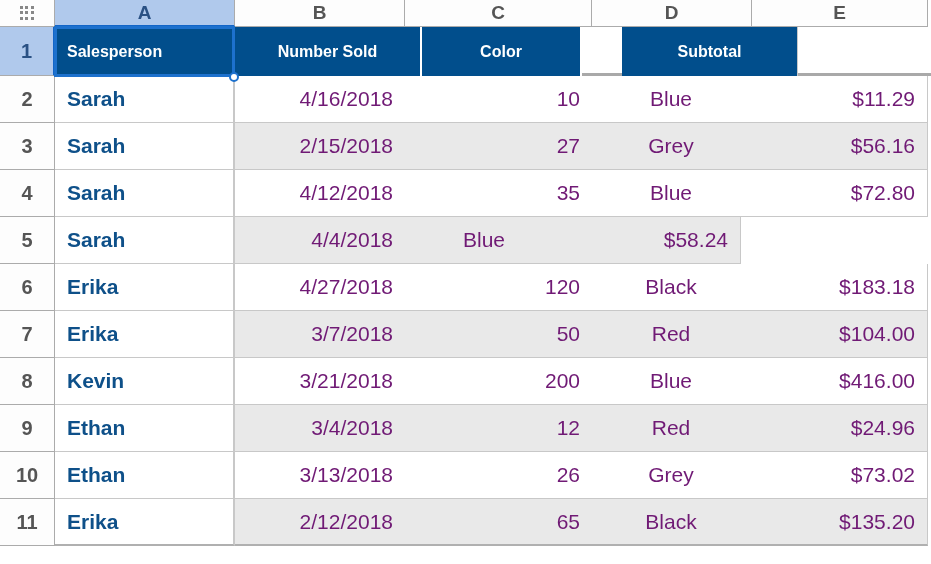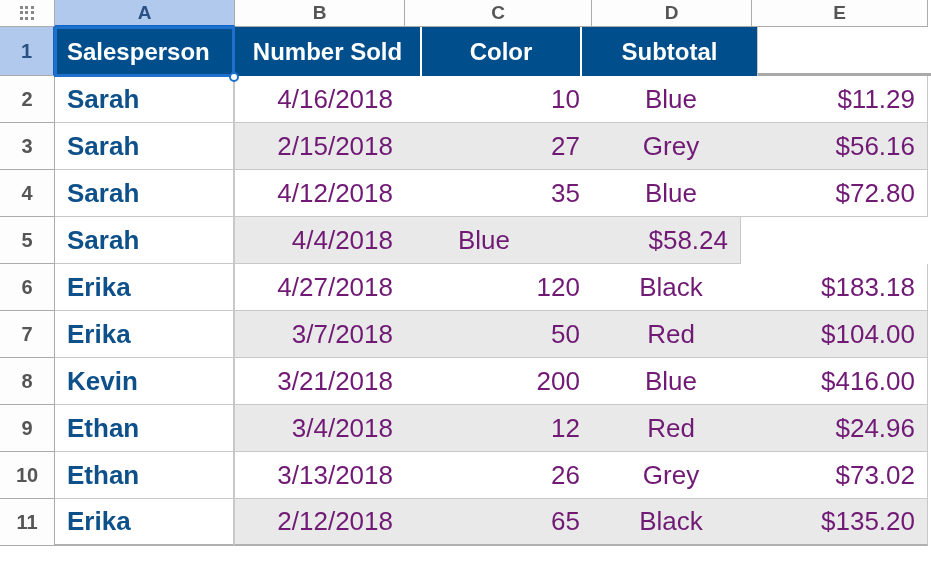--- a/index.html
+++ b/index.html
@@ -90,44 +90,45 @@
     }
     .row-header.selected {
       background: #b0c9ec;
       color: #2a5184;
       border-right: 2px solid #1265c8;
     }
     .cell {
       height: 47px;
       display: flex;
       align-items: center;
-      font-size: 26px;
+      font-size: 21px;
       border-bottom: 1px solid #c8c8c8;
       flex-shrink: 0;
       padding: 0 10px;
       position: relative;
     }
     .cell.col-e, .cell.header-cell:last-child {
        border-right: 1px solid #c8c8c8;
     }
     .header-cell {
       background: #014e8c;
       color: #fff;
       font-weight: 700;
-      font-size: 24px;
+      font-size: 16px;
       justify-content: center;
       border-right: 2px solid #fff;
       border-bottom: none;
     }
     .header-cell.first {
       justify-content: flex-start;
       padding-left: 12px;
     }
     .header-cell.last-header {
         border-right: 1px solid #c8c8c8;
+        margin-left: 40px;
     }
     .row-a-wrap {
       border-right: 2px solid #c8c8c8;
     }
     .name-cell {
       font-weight: 700;
       color: #0e5089;
       justify-content: flex-start;
       background: #fff;
       padding-left: 12px;

